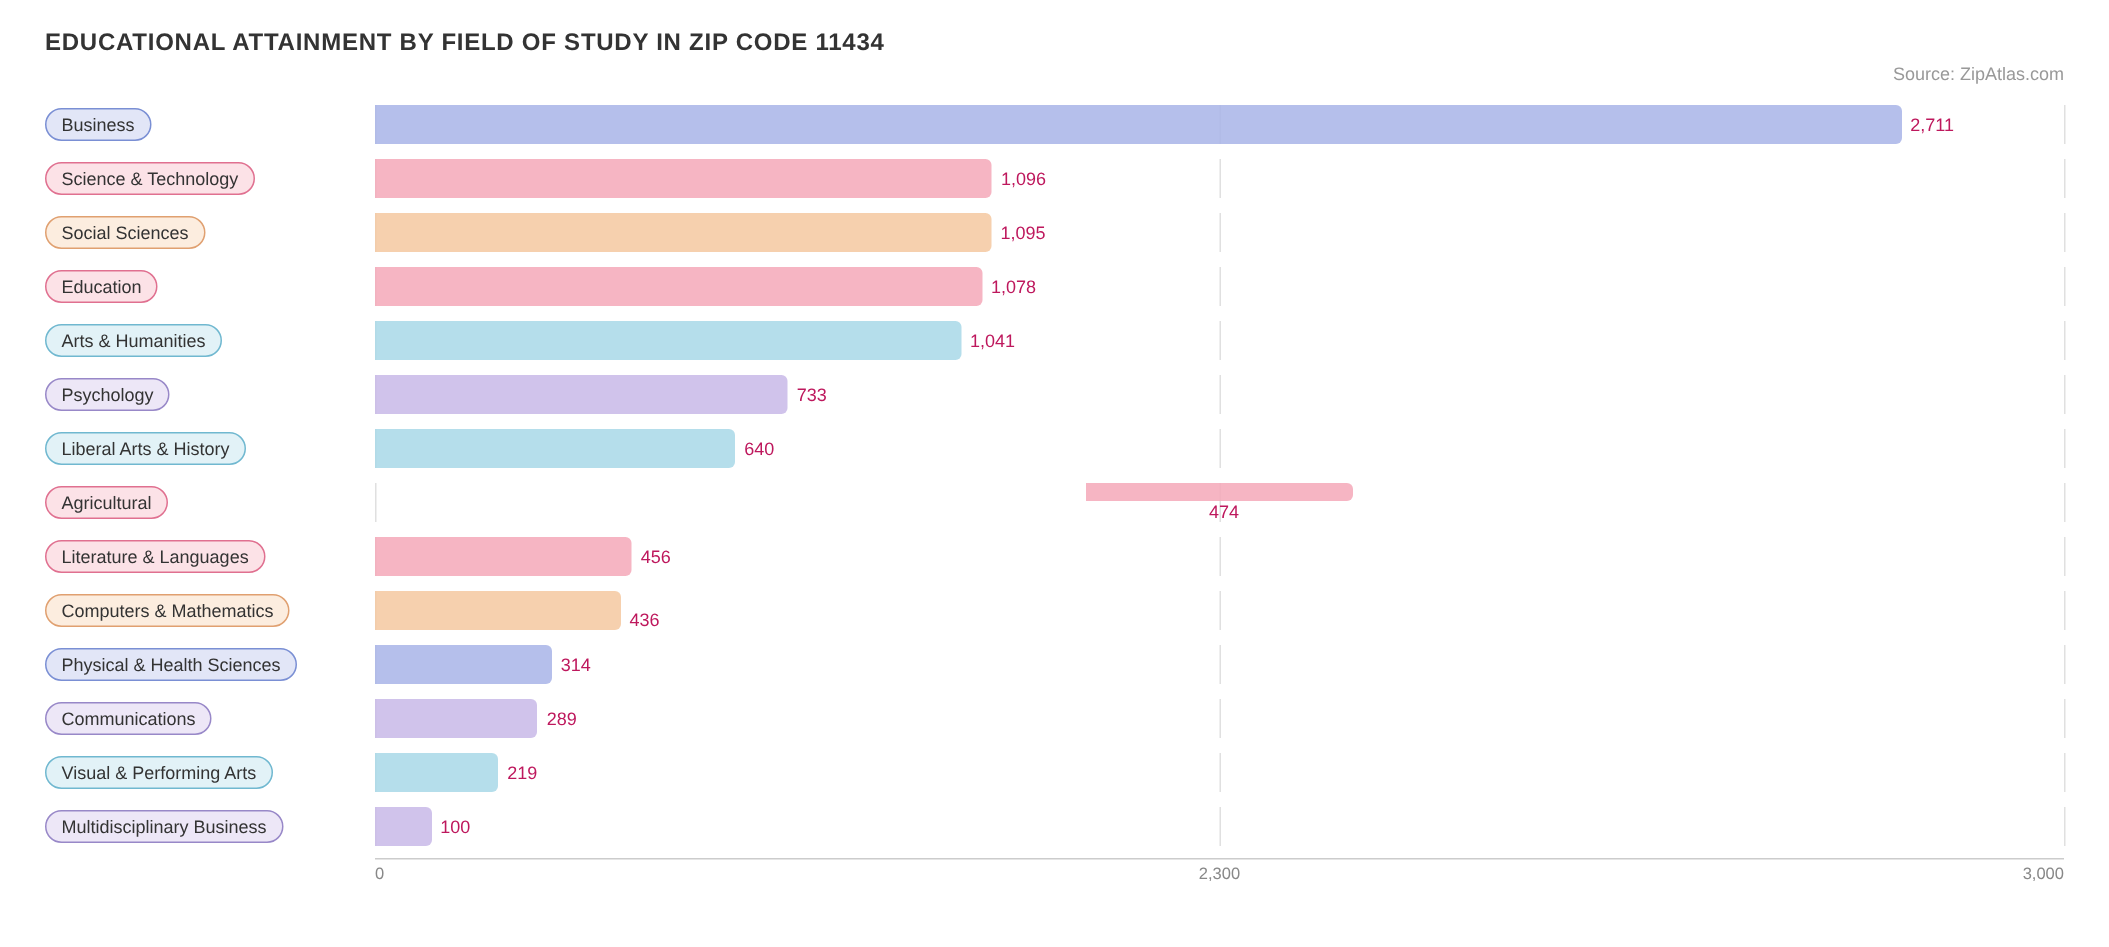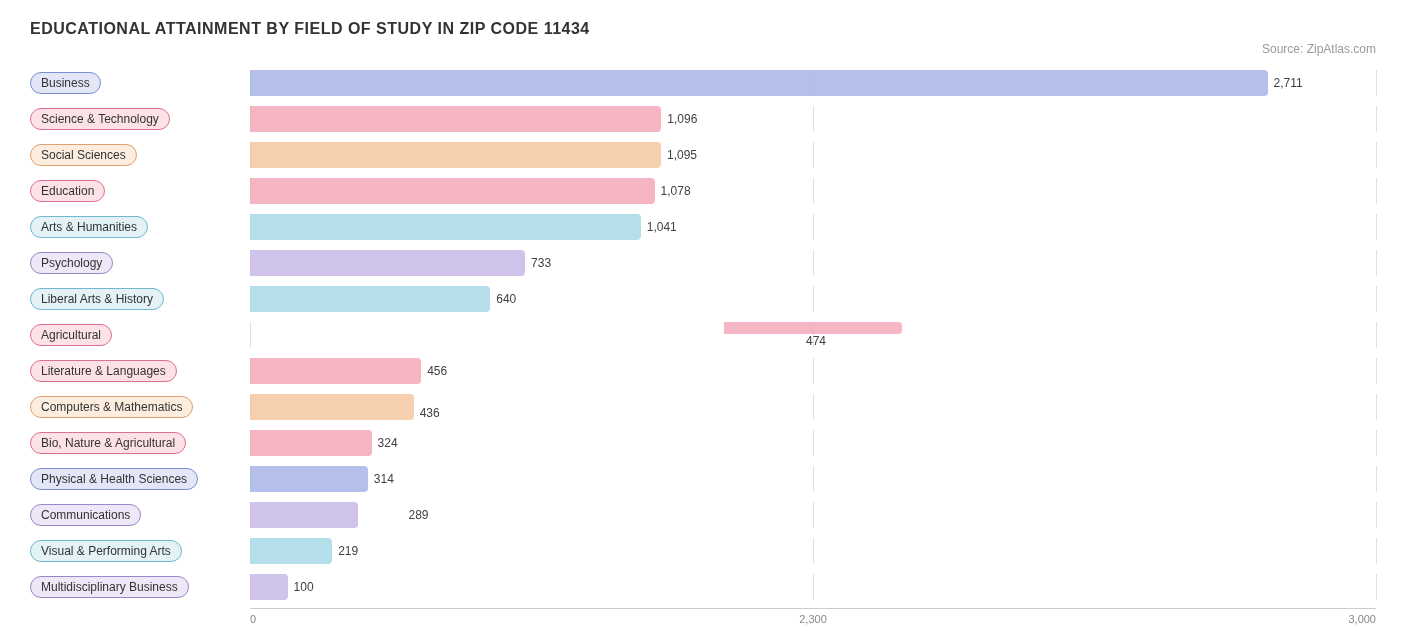--- a/index.html
+++ b/index.html
@@ -59,21 +59,21 @@
       display: flex;
       align-items: center;
     }
     .bar {
       height: 26px;
       border-radius: 0 4px 4px 0;
       opacity: 0.85;
     }
     .bar-value {
       font-size: 12px;
-      color: #404040;
+      color: #be185d;
       margin-left: 6px;
       white-space: nowrap;
     }
     .x-axis {
       display: flex;
       margin-left: 220px;
       border-top: 1.5px solid #ccc;
       padding-top: 4px;
       margin-top: 4px;
     }
@@ -216,47 +216,35 @@
         <div class="bar-container" style="position: relative; align-items: flex-end;">
           <div style="position: absolute; left: 0%; top: 0px; bottom: 0px; width: 1px; background: rgb(224, 224, 224); z-index: 0;"></div>
           <div style="position: absolute; left: 50%; top: 0px; bottom: 0px; width: 1px; background: rgb(224, 224, 224); z-index: 0;"></div>
           <div style="position: absolute; left: 100%; top: 0px; bottom: 0px; width: 1px; background: rgb(224, 224, 224); z-index: 0;"></div>
           <div class="bar" style="width: 14.5333%; background-color: rgb(245, 200, 160); position: relative; z-index: 1;"></div>
           <span class="bar-value" style="position: relative; z-index: 1;">436</span>
         </div>
       </div>
       <div class="bar-row">
         <div class="bar-label">
-          <span class="bar-label-pill" style="background-color: rgba(245, 168, 184, 0.333); border-color: rgb(224, 112, 144);">Bio, Nature &amp; Agricultural</span>
-        </div>
-        <div class="bar-container" style="position: relative;">
-          <div style="position: absolute; left: 0%; top: 0px; bottom: 0px; width: 1px; background: rgb(224, 224, 224); z-index: 0;"></div>
-          <div style="position: absolute; left: 50%; top: 0px; bottom: 0px; width: 1px; background: rgb(224, 224, 224); z-index: 0;"></div>
-          <div style="position: absolute; left: 100%; top: 0px; bottom: 0px; width: 1px; background: rgb(224, 224, 224); z-index: 0;"></div>
-          <div class="bar" style="width: 10.8%; background-color: rgb(245, 168, 184); position: relative; z-index: 1;"></div>
-          <span class="bar-value" style="position: relative; z-index: 1;">324</span>
-        </div>
-      </div>
-      <div class="bar-row">
-        <div class="bar-label">
           <span class="bar-label-pill" style="background-color: rgba(168, 180, 232, 0.333); border-color: rgb(122, 143, 212);">Physical &amp; Health Sciences</span>
         </div>
         <div class="bar-container" style="position: relative;">
           <div style="position: absolute; left: 0%; top: 0px; bottom: 0px; width: 1px; background: rgb(224, 224, 224); z-index: 0;"></div>
           <div style="position: absolute; left: 50%; top: 0px; bottom: 0px; width: 1px; background: rgb(224, 224, 224); z-index: 0;"></div>
           <div style="position: absolute; left: 100%; top: 0px; bottom: 0px; width: 1px; background: rgb(224, 224, 224); z-index: 0;"></div>
           <div class="bar" style="width: 10.4667%; background-color: rgb(168, 180, 232); position: relative; z-index: 1;"></div>
           <span class="bar-value" style="position: relative; z-index: 1;">314</span>
         </div>
       </div>
       <div class="bar-row">
         <div class="bar-label">
           <span class="bar-label-pill" style="background-color: rgba(200, 184, 232, 0.333); border-color: rgb(152, 136, 200);">Communications</span>
         </div>
-        <div class="bar-container" style="position: relative; gap: 44px;">
+        <div class="bar-container" style="position: relative;">
           <div style="position: absolute; left: 0%; top: 0px; bottom: 0px; width: 1px; background: rgb(224, 224, 224); z-index: 0;"></div>
           <div style="position: absolute; left: 50%; top: 0px; bottom: 0px; width: 1px; background: rgb(224, 224, 224); z-index: 0;"></div>
           <div style="position: absolute; left: 100%; top: 0px; bottom: 0px; width: 1px; background: rgb(224, 224, 224); z-index: 0;"></div>
           <div class="bar" style="width: 9.63333%; background-color: rgb(200, 184, 232); position: relative; z-index: 1;"></div>
           <span class="bar-value" style="position: relative; z-index: 1;">289</span>
         </div>
       </div>
       <div class="bar-row">
         <div class="bar-label">
           <span class="bar-label-pill" style="background-color: rgba(168, 216, 232, 0.333); border-color: rgb(112, 184, 208);">Visual &amp; Performing Arts</span>

